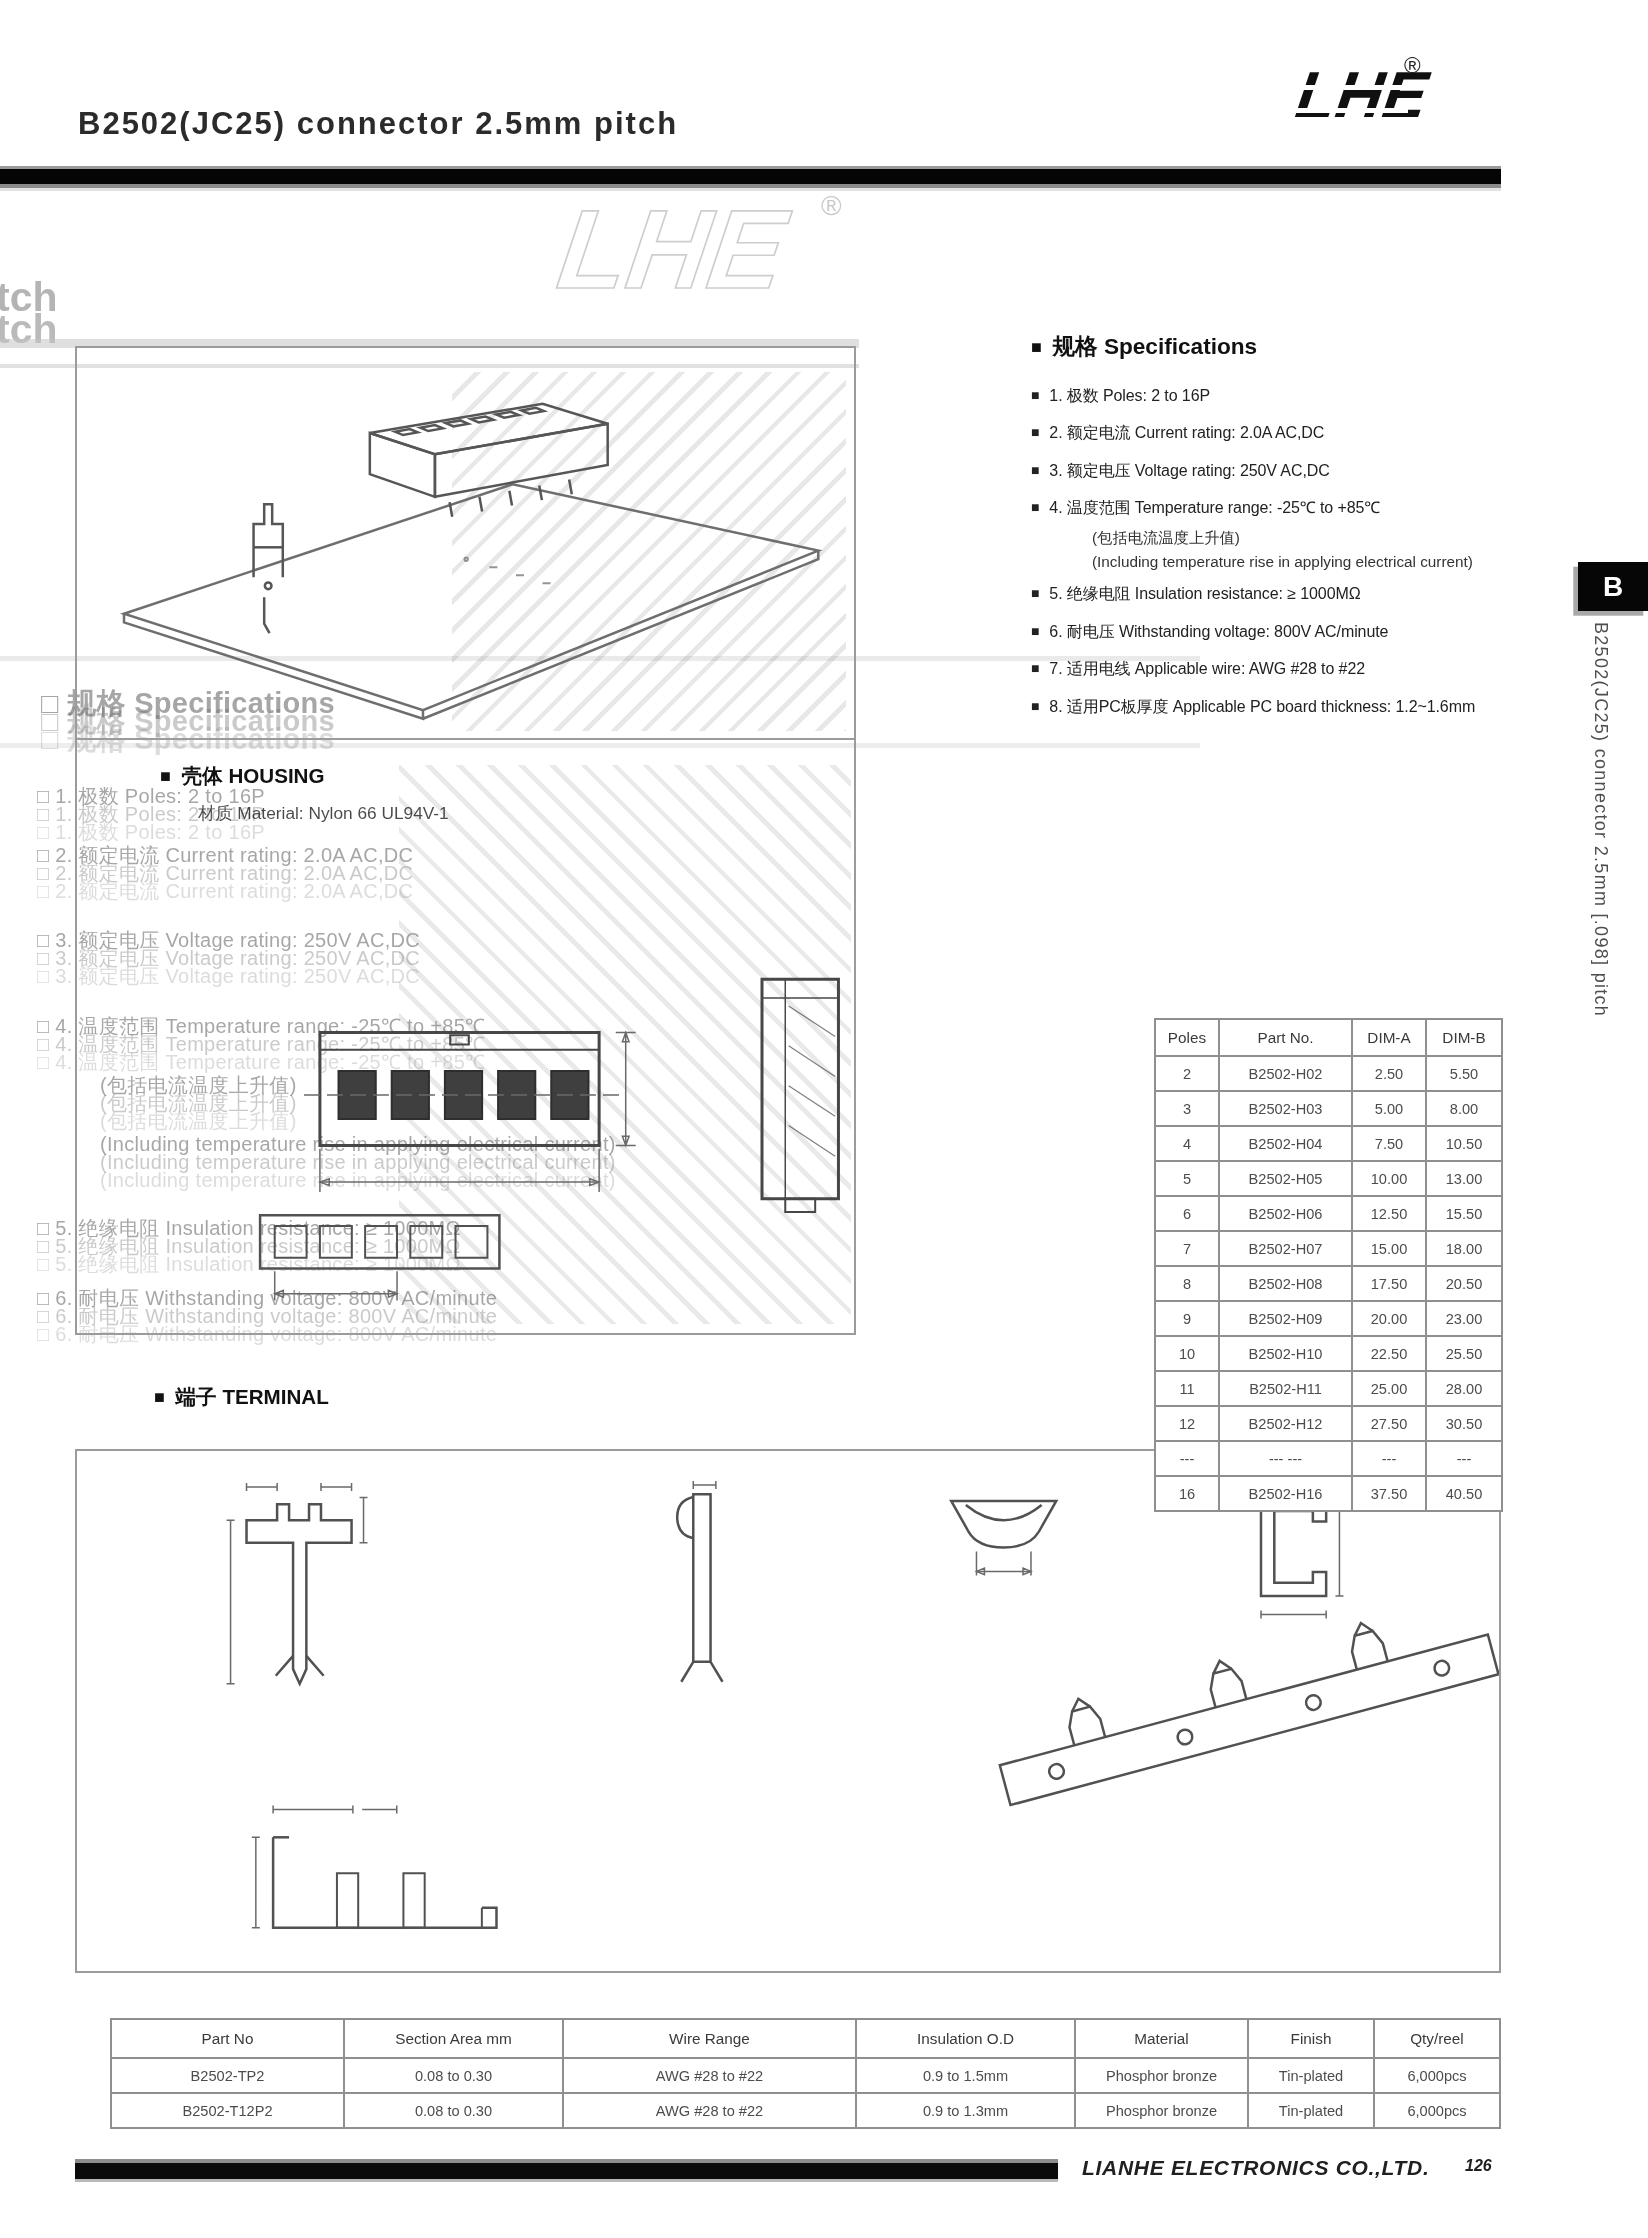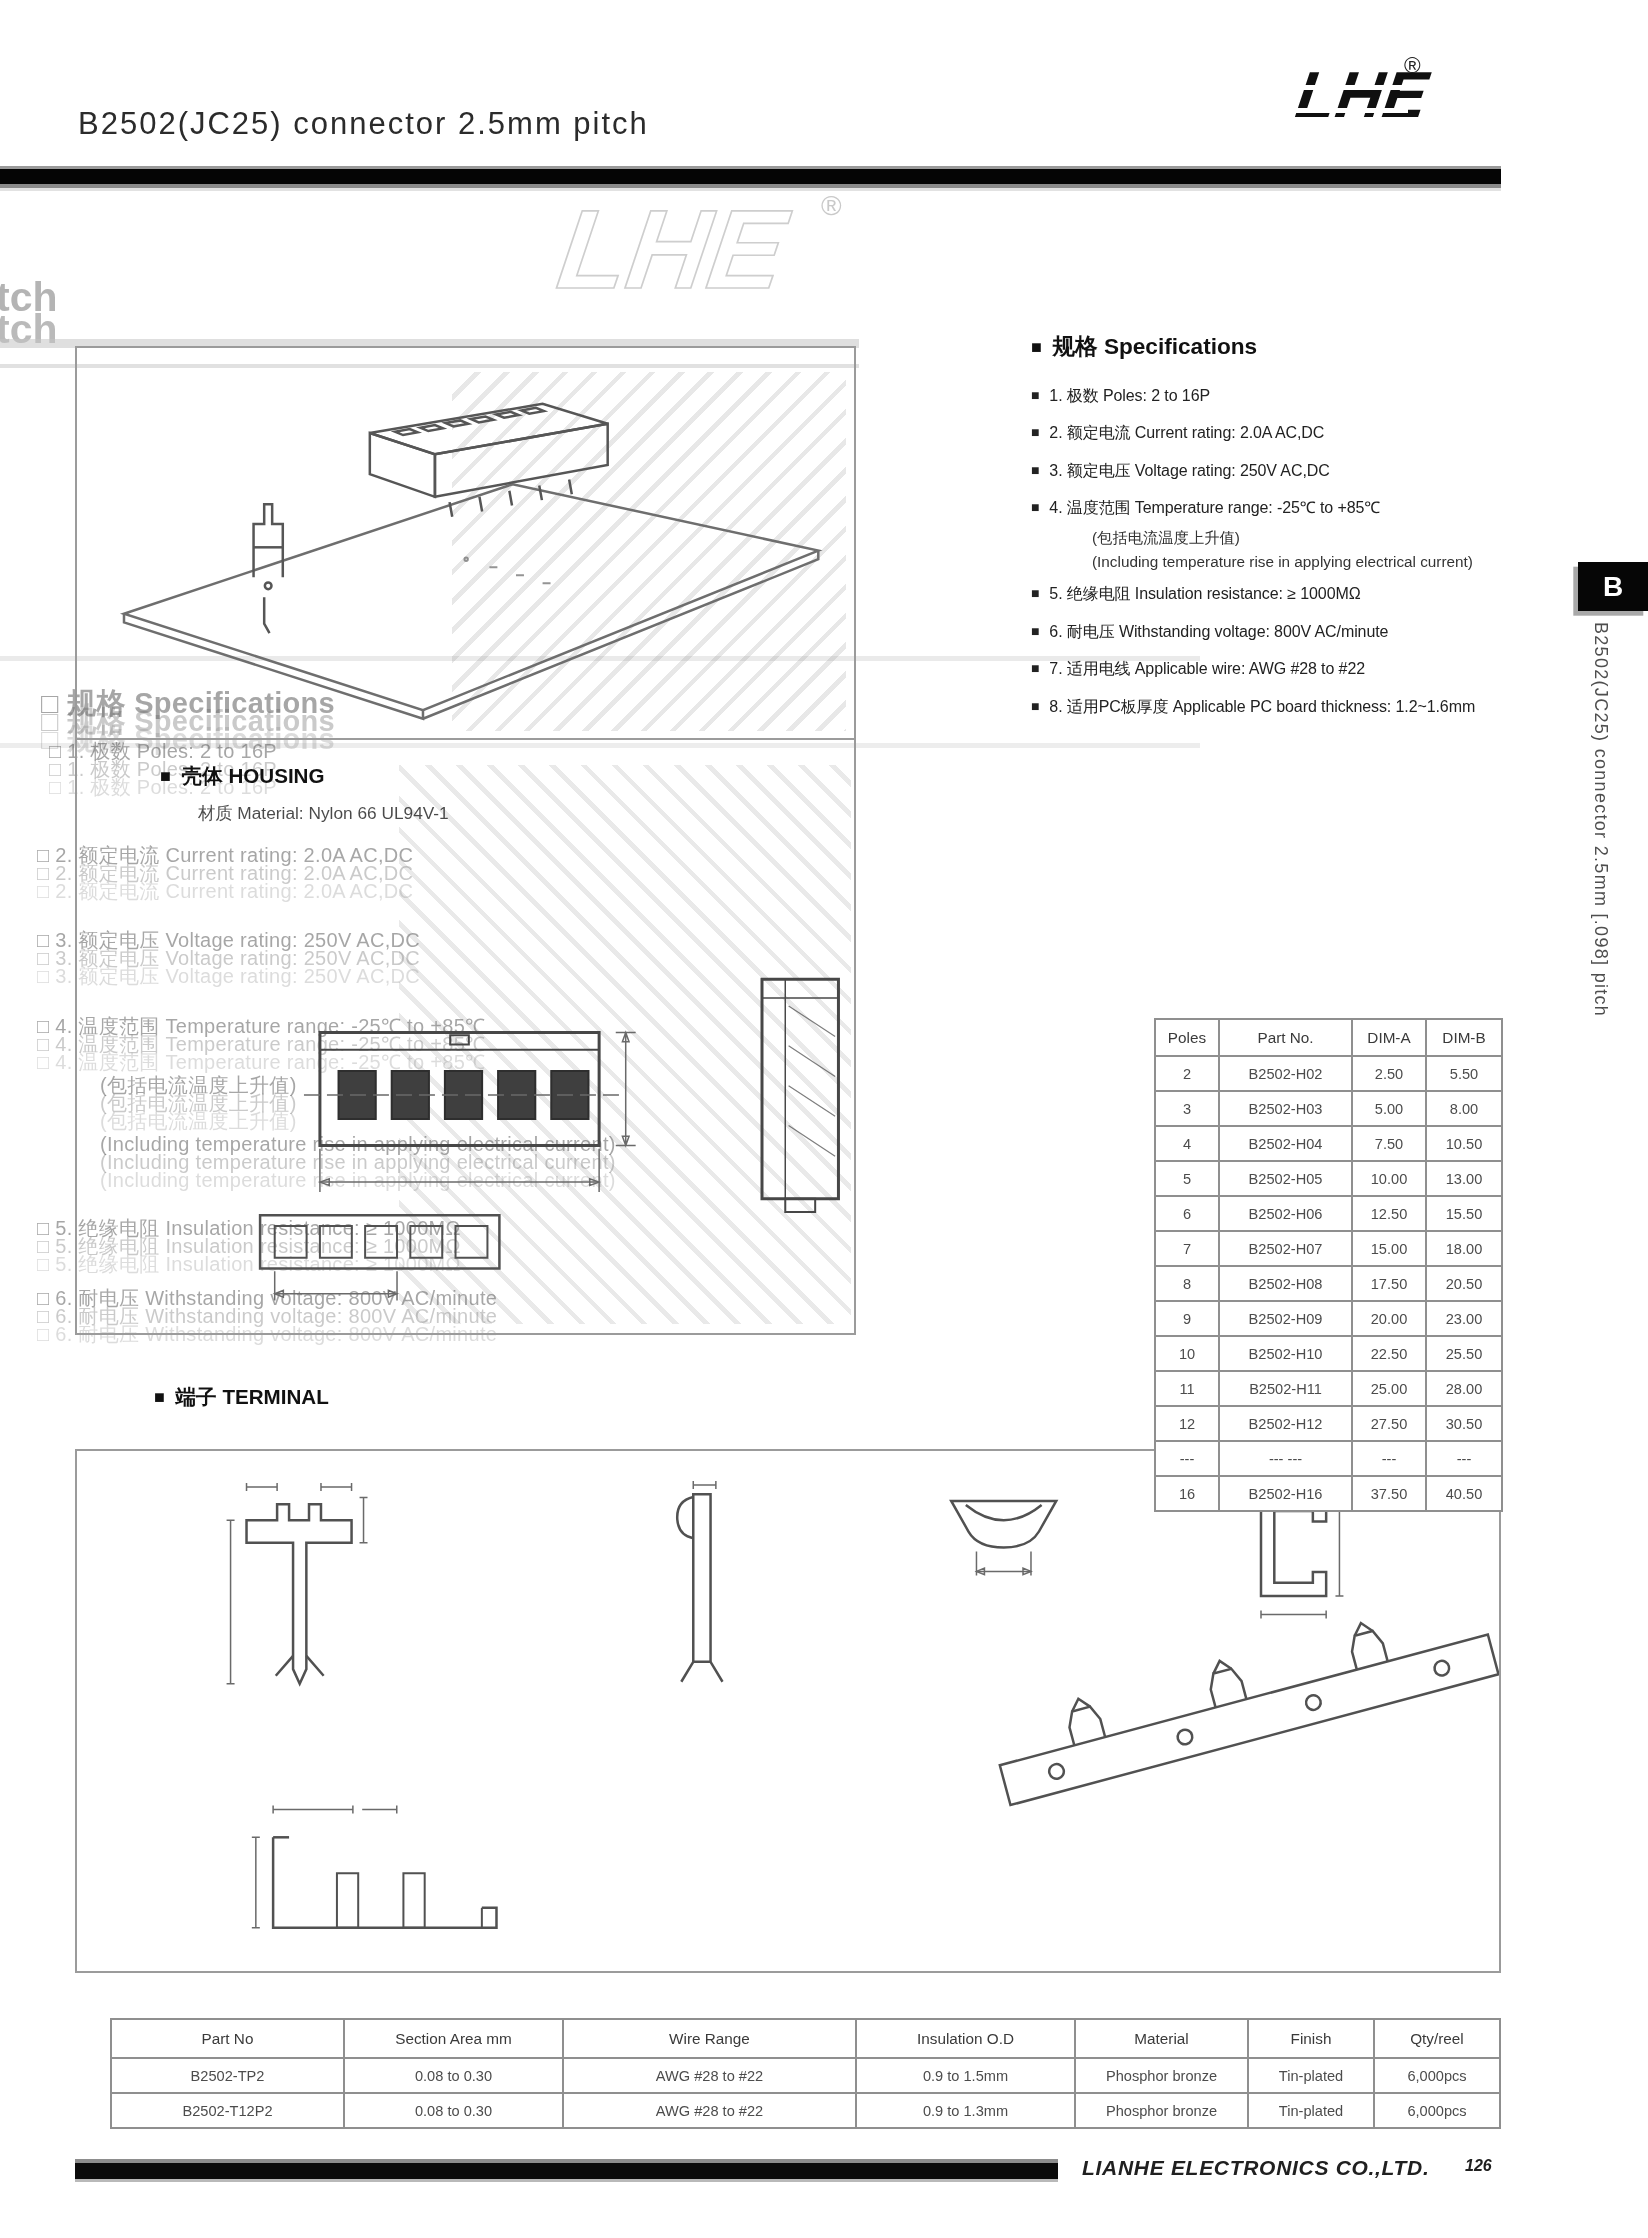--- a/index.html
+++ b/index.html
@@ -1,21 +1,21 @@
 <!DOCTYPE html>
 <html style="font-size:10.6px"><head>
 <meta charset="utf-8">
 <style>
   html,body{margin:0;padding:0;background:#e8e8e8;}
   .page{position:relative;width:1649px;height:2239px;background:#ffffff;overflow:hidden;
         font-family:"Liberation Sans",sans-serif;color:#1a1a1a;}
   [data-name]{box-sizing:border-box;}
 
   
-  .title{position:absolute;left:78px;top:106px;font-size:31px;font-weight:normal;
+  .title{position:absolute;left:78px;top:106px;font-size:31px;font-weight:bold;
          letter-spacing:2px;color:#2b2b2b;}
   .logo{position:absolute;left:1297px;top:57px;font-size:65px;font-weight:900;font-style:italic;
         transform:skewX(-8deg);letter-spacing:0px;color:#101010;}
   .logo-stripe{position:absolute;background:#fff;height:4.7px;}
   .stripe1{left:1294px;top:85px;width:118px;}
   .stripe2{left:1290px;top:108px;width:118px;}
   .registered{position:absolute;left:1404px;top:53px;font-size:22.6px;color:#222;}
   .divider{position:absolute;left:0;top:166px;width:1501px;height:25px;
            background:linear-gradient(#9a9a9a 0 3.3px,#050505 3.3px 18px,#8b8b8b 18px 22px,#e2e2e2 22px 25px);}
 
@@ -29,21 +29,21 @@
           transform:skewX(-8deg);color:transparent;-webkit-text-stroke:1.7px #a6a6a6;opacity:.55;}
   .g-reg{position:absolute;left:821px;top:190px;font-size:28px;color:#a6a6a6;opacity:.6;}
   .gbar{position:absolute;background:#c4c4c4;}
   .gbar1{left:0;top:339px;width:859px;height:8.6px;opacity:.55;}
   .gbar2{left:0;top:364px;width:859px;height:4px;opacity:.5;}
   .gbar3{left:0;top:656px;width:1200px;height:5.3px;opacity:.35;}
   .gbar4{left:0;top:743px;width:1200px;height:4.7px;opacity:.3;}
   .g-spec{position:absolute;font-size:20px;color:rgba(92,92,92,.55);letter-spacing:0.3px;white-space:nowrap;
           text-shadow:0 18px 0 rgba(128,128,128,.42),0 36px 0 rgba(128,128,128,.28);}
   .gs0{left:41px;top:684px;font-size:29px;font-weight:bold;}
-  .gs1{left:37px;top:738px;margin-left:12px;}
+  .gs1{left:37px;top:783px;}
   .gs2{left:37px;top:842px;}
   .gs3{left:37px;top:927px;}
   .gs4{left:37px;top:1012px;}
   .gs5{left:100px;top:1072px;}
   .gs6{left:100px;top:1133px;}
   .gs7{left:37px;top:1215px;}
   .gs8{left:37px;top:1285px;}
   .hatch{position:absolute;pointer-events:none;}
   .hatch-a{left:452px;top:372px;width:394px;height:359px;
            background:repeating-linear-gradient(135deg,transparent 0 16px,rgba(110,110,110,.16) 16px 20.6px);}

